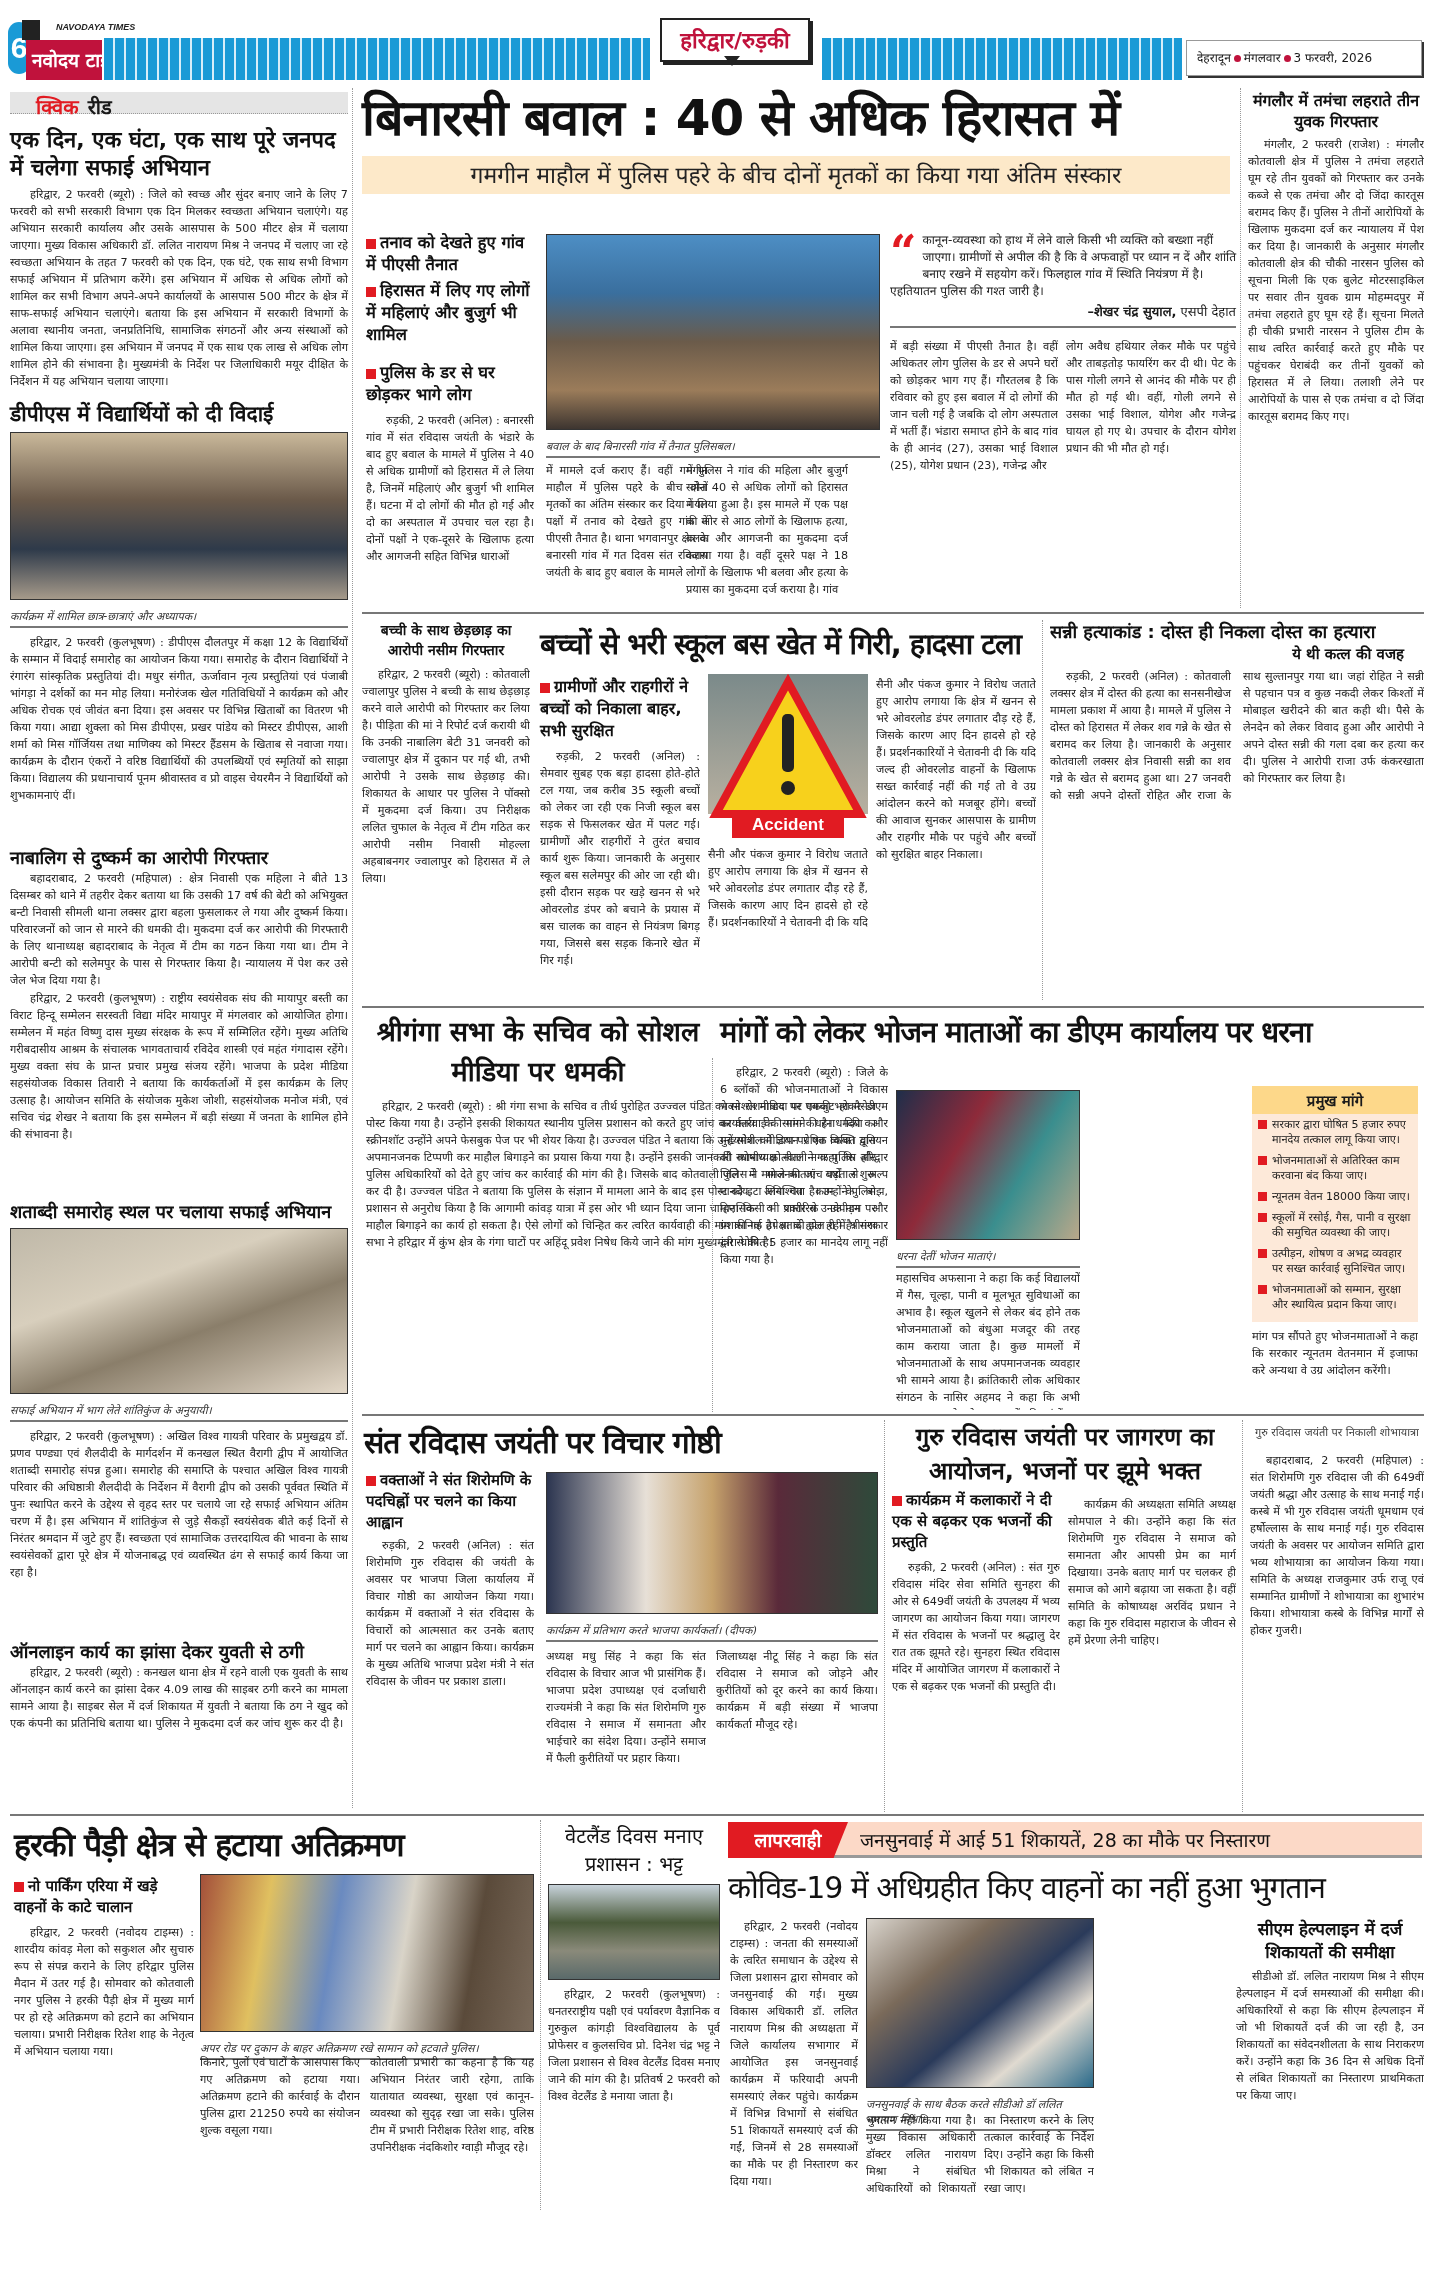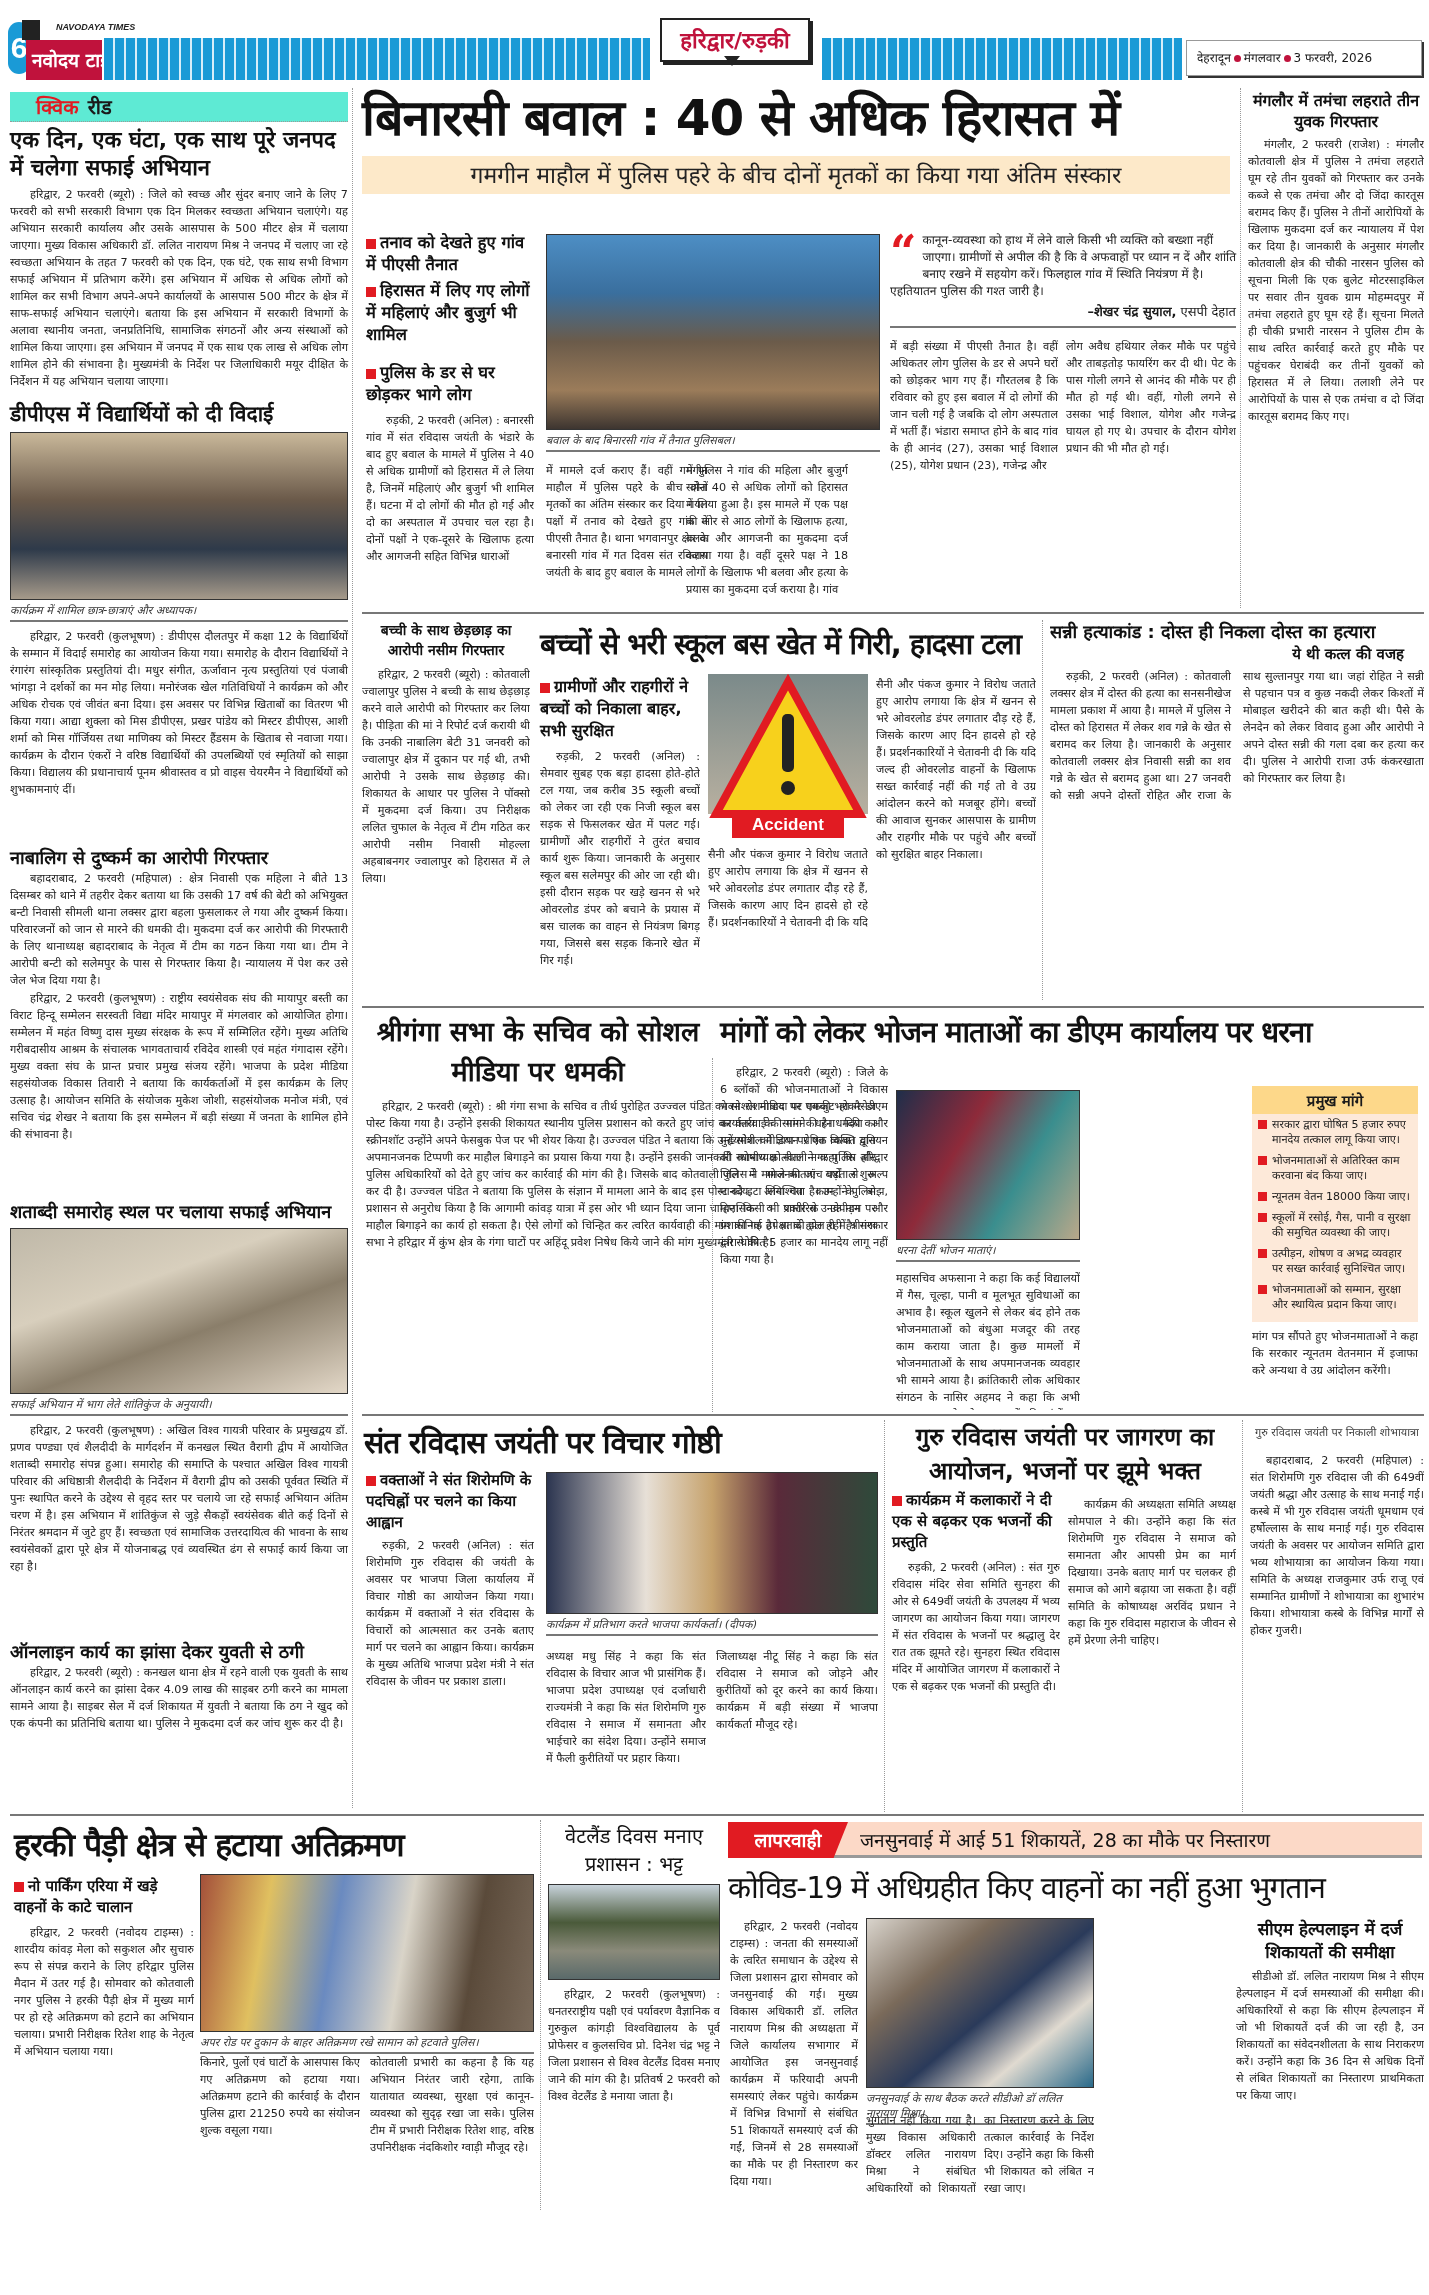--- a/index.html
+++ b/index.html
@@ -16,27 +16,27 @@
   .stripe { top: 20px; height: 42px; background: repeating-linear-gradient(90deg, #1a9ad6 0 9px, #d8eef9 9px 11px); }
   .section-tag { left: 660px; top: 0; width: 150px; height: 44px; background: #fff; border: 2px solid #222; box-shadow: 3px 3px 0 #222; color: #c0123c; font: bold 22px "DejaVu Sans", sans-serif; text-align: center; line-height: 42px; }
   .section-tag:after { content: ""; position: absolute; left: 62px; bottom: -14px; border: 8px solid transparent; border-top: 10px solid #222; }
   .dateline { left: 1186px; top: 22px; width: 236px; height: 36px; background: #fff; border: 1px solid #999; box-shadow: 2px 2px 0 #333; font: 12px "DejaVu Sans", sans-serif; line-height: 34px; padding-left: 10px; white-space: nowrap; }
   .dot { display: inline-block; width: 7px; height: 7px; border-radius: 50%; background: #c0123c; margin: 0 3px; vertical-align: middle; }
 
   
   .body-txt { font-size: 11.2px; line-height: 17px; text-align: justify; color: #222; }
   .hd { font-weight: bold; color: #111; }
   .red-sq { display: inline-block; width: 10px; height: 10px; background: #e11b22; margin-right: 4px; vertical-align: middle; }
-  .caption { font: italic 11px "DejaVu Serif", serif; color: #333; border-bottom: 2px solid #777; padding: 2px 0 3px; }
+  .caption { font: italic 11px "DejaVu Serif", serif; color: #333; border-bottom: 2px solid #777; padding: 8px 0 3px; }
   .photo { background: linear-gradient(135deg, #8fa4b0, #5d6e78 40%, #a78b6a 70%, #d7c9b0); border: 1px solid #333; }
   .vline { border-left: 1px dotted #999; }
   .hline { border-top: 2px solid #777; }
 
   
-  .qr-head { left: 10px; top: 92px; width: 338px; height: 30px; background: #5eead4; border-bottom: 1px dotted #999; }
+  .qr-head { left: 10px; top: 92px; width: 338px; height: 22px; background: #e5e5e5; border-bottom: 1px dotted #999; }
   .qr-head span { font: bold 20px "DejaVu Sans", sans-serif; line-height: 30px; padding-left: 26px; }
 
   .banner-sub { background: #fde9c9; text-align: center; font-size: 25px; color: #222; }
   .box-demands { background: #fde9d9; }
   .box-demands .title { background: #fdd88a; text-align: center; font: bold 15px "DejaVu Sans", sans-serif; padding: 4px 0; }
   .box-demands li { list-style: none; font-size: 11px; line-height: 15px; padding: 3px 6px 3px 20px; position: relative; }
   .box-demands li:before { content: ""; position: absolute; left: 6px; top: 6px; width: 9px; height: 9px; background: #e11b22; }
 
   .lap-bar { left: 728px; top: 1822px; width: 694px; height: 36px; background: #fcd9c7; border-bottom: 3px solid #999; }
   .lap-tag { left: 0; top: 0; width: 120px; height: 36px; background: #e11b22; color: #fff; font: bold 19px "DejaVu Sans", sans-serif; text-align: center; line-height: 36px; clip-path: polygon(0 0, 100% 0, 88% 100%, 0 100%); }

